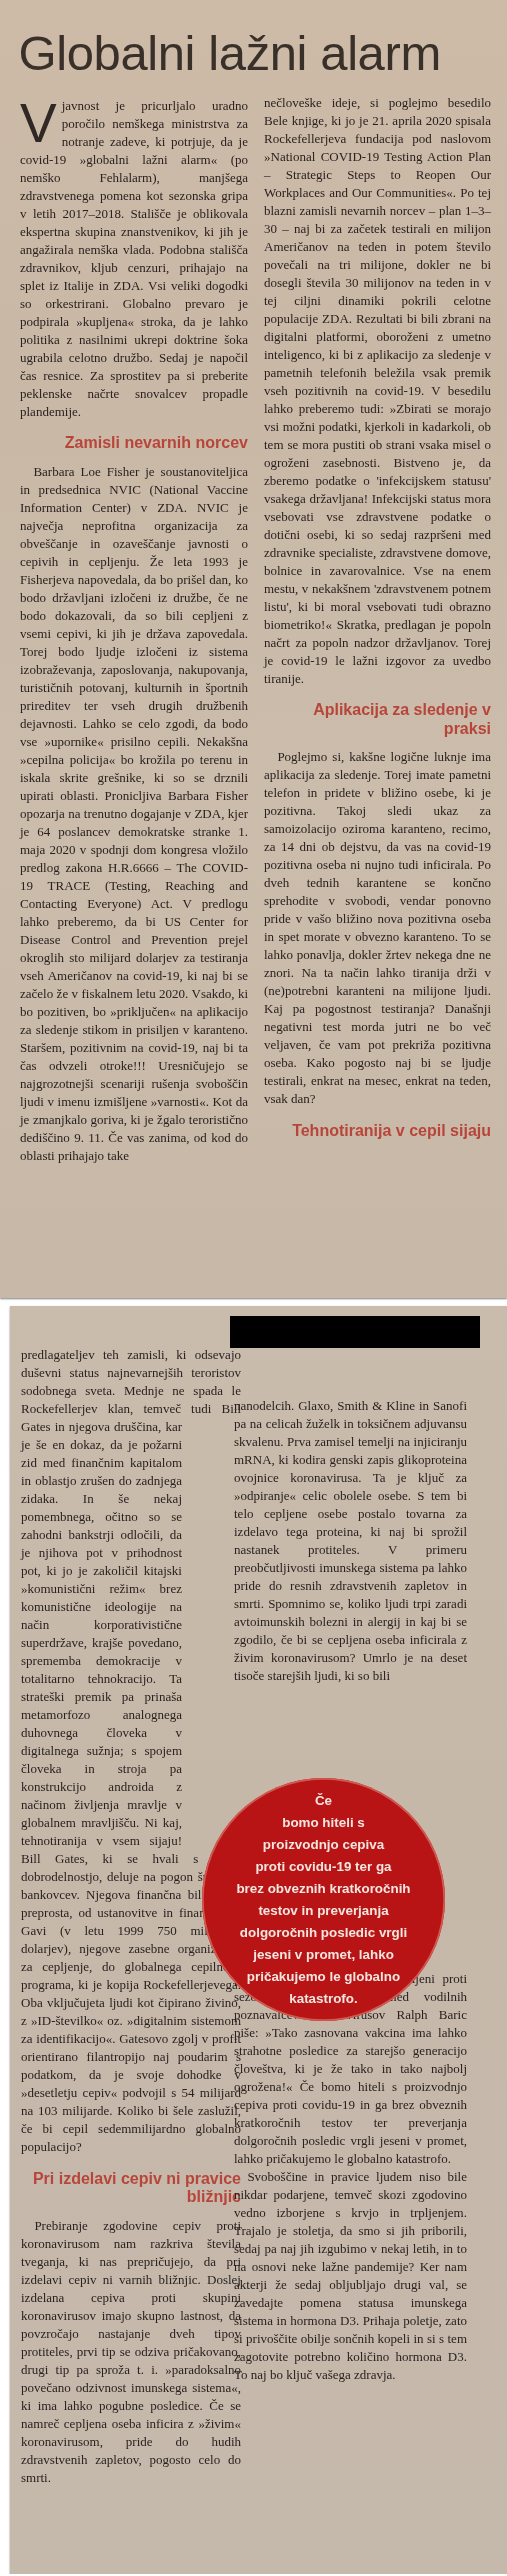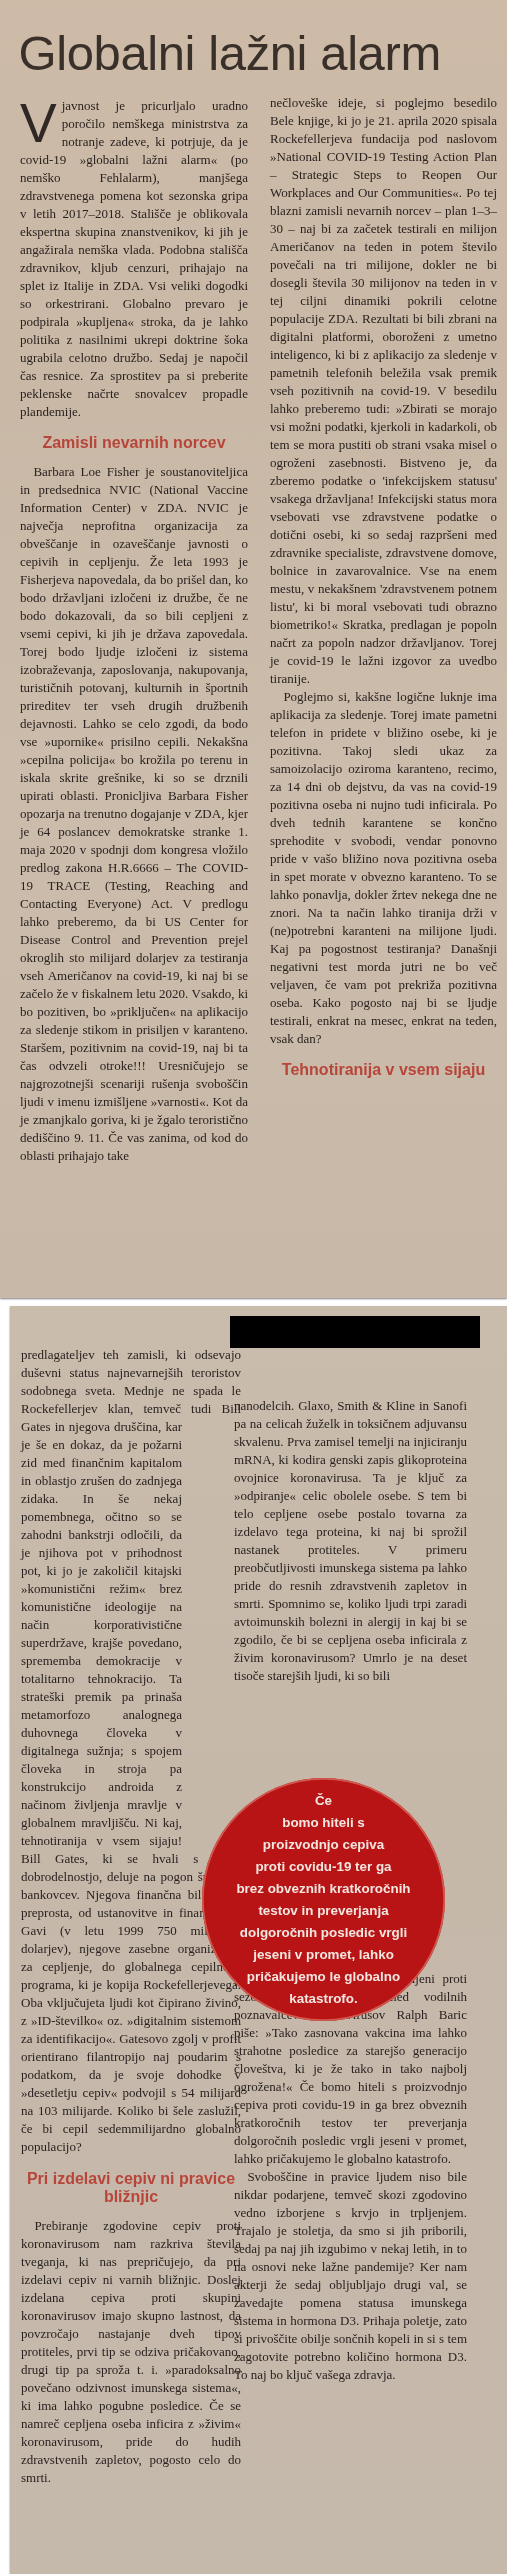--- a/index.html
+++ b/index.html
@@ -21,34 +21,34 @@
       font-family: "Liberation Sans", "DejaVu Sans", sans-serif;
       font-weight: 300; font-size: 49px; letter-spacing: -0.4px;
       color: #3a302a;
     }
 
     .col { position: absolute; font-size: 13px; line-height: 18px; text-align: justify; hyphens: auto; }
     .col p { margin-bottom: 0; }
     .col p.indent { text-indent: 13.4px; }
 
     .top-left { left: 20px; top: 97px; width: 228px; }
-    .top-right { left: 270px; top: 94px; width: 227px; }
+    .top-right { left: 264px; top: 94px; width: 227px; }
     .bot-left { left: 11px; top: 40px; width: 220px; }
     .bot-right { left: 224px; top: 91px; width: 233px; }
 
     .dropcap {
       float: left; font-family: "Liberation Sans", "DejaVu Sans", sans-serif;
       font-weight: 300; font-size: 55px; line-height: 49px;
       margin: 1.7px 5px 0 0; color: #2f2824;
     }
 
     .subhead {
       font-family: "Liberation Sans", "DejaVu Sans", sans-serif;
       color: #b8453a; font-size: 16px; line-height: 18.5px;
-      margin: 13.4px 0 10px 0; text-align: center;
+      margin: 13.4px 0 10px 0; text-align: right;
     }
 
     .redaction {
       position: absolute; left: 220px; top: 10px; width: 250px; height: 32px;
       background: #000000;
     }
 
     .pullquote {
       position: absolute; left: 192px; top: 472px; width: 243px; height: 243px;
       border-radius: 50%; background: #b81416;
@@ -72,22 +72,23 @@
   <div class="col top-left">
     <p>
       <span class="dropcap">V</span><span>javnost je pricurljalo uradno poročilo nemškega ministrstva za notranje zadeve, ki potrjuje, da je covid-19 »globalni lažni alarm« (po nemško Fehlalarm), manjšega zdravstvenega pomena kot sezonska gripa v letih 2017–2018. Stališče je oblikovala ekspertna skupina znanstvenikov, ki jih je angažirala nemška vlada. Podobna stališča zdravnikov, kljub cenzuri, prihajajo na splet iz Italije in ZDA. Vsi veliki dogodki so orkestrirani. Globalno prevaro je podpirala »kupljena« stroka, da je lahko politika z nasilnimi ukrepi doktrine šoka ugrabila celotno družbo. Sedaj je napočil čas resnice. Za sprostitev pa si preberite peklenske načrte snovalcev propadle plandemije.</span>
     </p>
     <h2 class="subhead">Zamisli nevarnih norcev</h2>
     <p class="indent">Barbara Loe Fisher je soustanoviteljica in predsednica NVIC (National Vaccine Information Center) v ZDA. NVIC je največja neprofitna organizacija za obveščanje in ozaveščanje javnosti o cepivih in cepljenju. Že leta 1993 je Fisherjeva napovedala, da bo prišel dan, ko bodo državljani izločeni iz družbe, če ne bodo dokazovali, da so bili cepljeni z vsemi cepivi, ki jih je država zapovedala. Torej bodo ljudje izločeni iz sistema izobraževanja, zaposlovanja, nakupovanja, turističnih potovanj, kulturnih in športnih prireditev ter vseh drugih družbenih dejavnosti. Lahko se celo zgodi, da bodo vse »upornike« prisilno cepili. Nekakšna »cepilna policija« bo krožila po terenu in iskala skrite grešnike, ki so se drznili upirati oblasti. Pronicljiva Barbara Fisher opozarja na trenutno dogajanje v ZDA, kjer je 64 poslancev demokratske stranke 1. maja 2020 v spodnji dom kongresa vložilo predlog zakona H.R.6666 – The COVID-19 TRACE (Testing, Reaching and Contacting Everyone) Act. V predlogu lahko preberemo, da bi US Center for Disease Control and Prevention prejel okroglih sto milijard dolarjev za testiranja vseh Američanov na covid-19, ki naj bi se začelo že v fiskalnem letu 2020. Vsakdo, ki bo pozitiven, bo »priključen« na aplikacijo za sledenje stikom in prisiljen v karanteno. Staršem, pozitivnim na covid-19, naj bi ta čas odvzeli otroke!!! Uresničujejo se najgrozotnejši scenariji rušenja svoboščin ljudi v imenu izmišljene »varnosti«. Kot da je zmanjkalo goriva, ki je žgalo teroristično dediščino 9. 11. Če vas zanima, od kod do oblasti prihajajo take</p>
   </div>
 
   <div class="col top-right">
     <p>nečloveške ideje, si poglejmo besedilo Bele knjige, ki jo je 21. aprila 2020 spisala Rockefellerjeva fundacija pod naslovom »National COVID-19 Testing Action Plan – Strategic Steps to Reopen Our Workplaces and Our Communities«. Po tej blazni zamisli nevarnih norcev – plan 1–3–30 – naj bi za začetek testirali en milijon Američanov na teden in potem število povečali na tri milijone, dokler ne bi dosegli števila 30 milijonov na teden in v tej ciljni dinamiki pokrili celotne populacije ZDA. Rezultati bi bili zbrani na digitalni platformi, oboroženi z umetno inteligenco, ki bi z aplikacijo za sledenje v pametnih telefonih beležila vsak premik vseh pozitivnih na covid-19. V besedilu lahko preberemo tudi: »Zbirati se morajo vsi možni podatki, kjerkoli in kadarkoli, ob tem se mora pustiti ob strani vsaka misel o ogroženi zasebnosti. Bistveno je, da zberemo podatke o 'infekcijskem statusu' vsakega državljana! Infekcijski status mora vsebovati vse zdravstvene podatke o dotični osebi, ki so sedaj razpršeni med zdravnike specialiste, zdravstvene domove, bolnice in zavarovalnice. Vse na enem mestu, v nekakšnem 'zdravstvenem potnem listu', ki bi moral vsebovati tudi obrazno biometriko!« Skratka, predlagan je popoln načrt za popoln nadzor državljanov. Torej je covid-19 le lažni izgovor za uvedbo tiranije.</p>
+    <h2 class="subhead">Aplikacija za sledenje v praksi</h2>
     <p class="indent">Poglejmo si, kakšne logične luknje ima aplikacija za sledenje. Torej imate pametni telefon in pridete v bližino osebe, ki je pozitivna. Takoj sledi ukaz za samoizolacijo oziroma karanteno, recimo, za 14 dni ob dejstvu, da vas na covid-19 pozitivna oseba ni nujno tudi inficirala. Po dveh tednih karantene se končno sprehodite v svobodi, vendar ponovno pride v vašo bližino nova pozitivna oseba in spet morate v obvezno karanteno. To se lahko ponavlja, dokler žrtev nekega dne ne znori. Na ta način lahko tiranija drži v (ne)potrebni karanteni na milijone ljudi. Kaj pa pogostnost testiranja? Današnji negativni test morda jutri ne bo več veljaven, če vam pot prekriža pozitivna oseba. Kako pogosto naj bi se ljudje testirali, enkrat na mesec, enkrat na teden, vsak dan?</p>
-    <h2 class="subhead">Tehnotiranija v vsem sijaju</h2>
+    <h2 class="subhead">Tehnotiranija v cepil sijaju</h2>
   </div>
 </div>
 
 <div class="panel panel-bottom">
   <div class="redaction"></div>
 
   <div class="col bot-left">
     <div class="wrap-spacer" style="margin-top:336px;"></div>
     <p>predlagateljev teh zamisli, ki odsevajo duševni status najnevarnejših teroristov sodobnega sveta. Mednje ne spada le Rockefellerjev klan, temveč tudi Bill Gates in njegova druščina, kar je še en dokaz, da je požarni zid med finančnim kapitalom in oblastjo zrušen do zadnjega zidaka. In še nekaj pomembnega, očitno so se zahodni bankstrji odločili, da je njihova pot v prihodnost pot, ki jo je zakoličil kitajski »komunistični režim« brez komunistične ideologije na način korporativistične superdržave, krajše povedano, sprememba demokracije v totalitarno tehnokracijo. Ta strateški premik pa prinaša metamorfozo analognega duhovnega človeka v digitalnega sužnja; s spojem človeka in stroja pa konstrukcijo androida z načinom življenja mravlje v globalnem mravljišču. Ni kaj, tehnotiranija v vsem sijaju! Bill Gates, ki se hvali s svojo dobrodelnostjo, deluje na pogon šumenja bankovcev. Njegova finančna bilanca je preprosta, od ustanovitve in financiranja Gavi (v letu 1999 750 milijonov dolarjev), njegove zasebne organizacije za cepljenje, do globalnega cepilnega programa, ki je kopija Rockefellerjevega. Oba vključujeta ljudi kot čipirano živino, z »ID-številko« oz. »digitalnim sistemom za identifikacijo«. Gatesovo zgolj v profit orientirano filantropijo naj poudarim s podatkom, da je svoje dohodke v »desetletju cepiv« podvojil s 54 milijard na 103 milijarde. Koliko bi šele zaslužil, če bi cepil sedemmilijardno globalno populacijo?</p>
     <h2 class="subhead">Pri izdelavi cepiv ni pravice bližnjic</h2>

